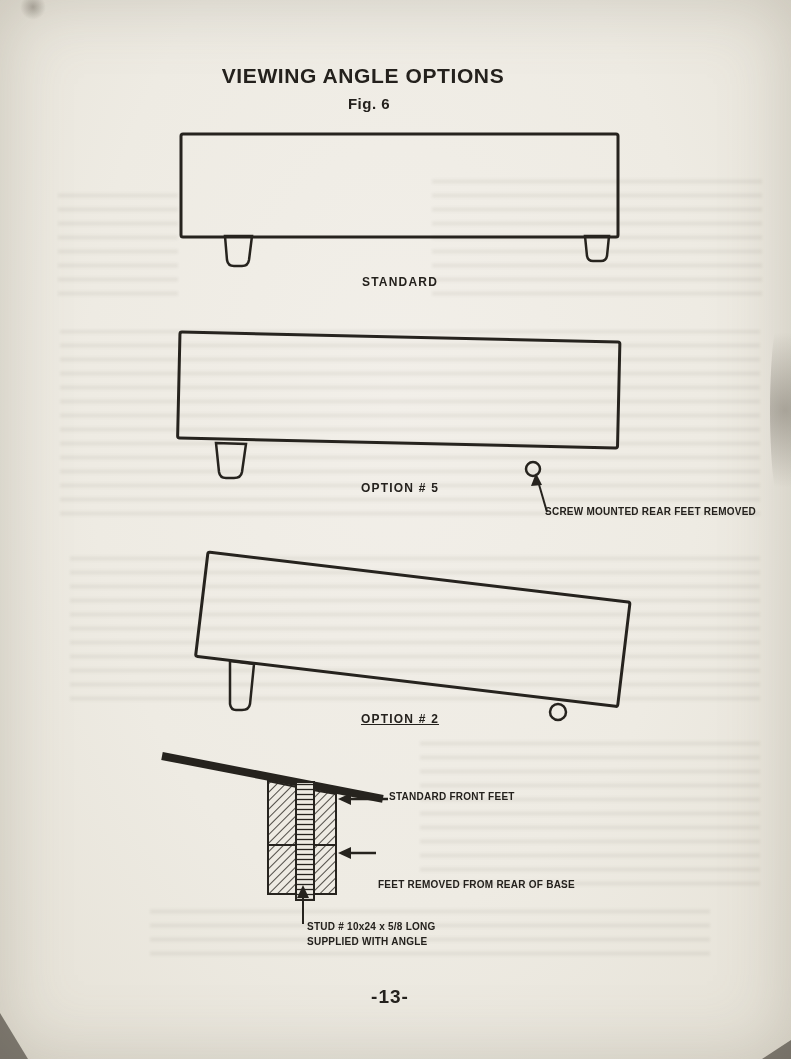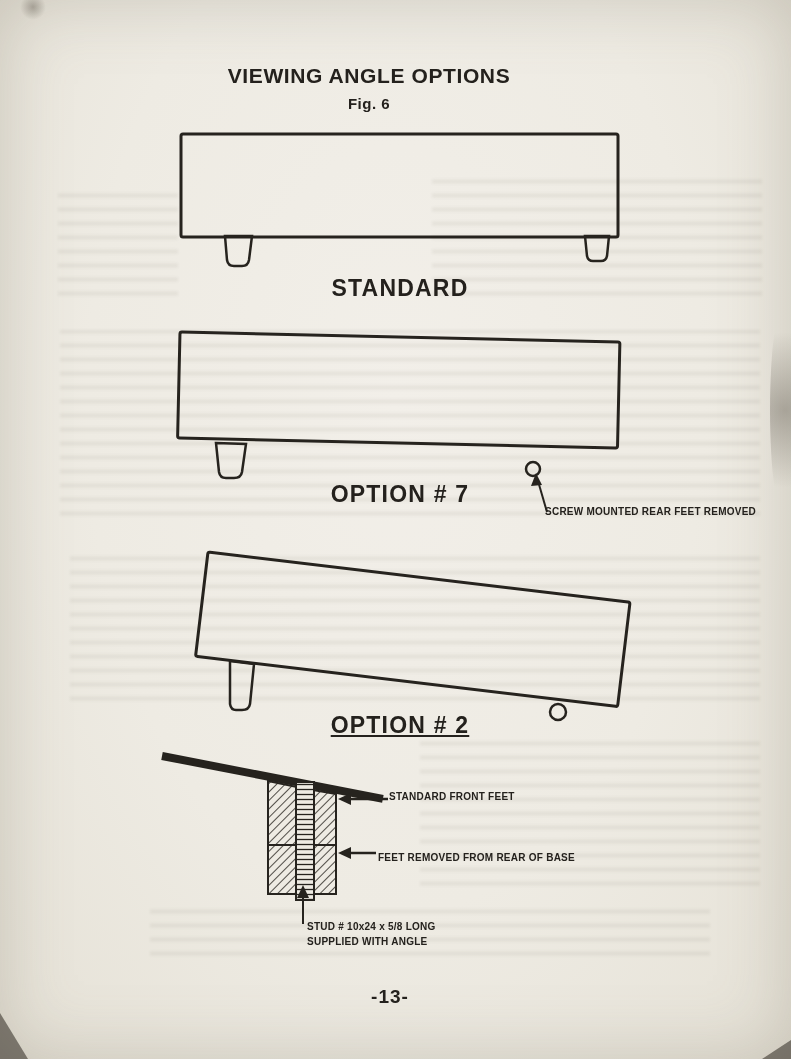--- a/index.html
+++ b/index.html
@@ -7,21 +7,21 @@
     position:relative; width:791px; height:1059px; margin:0 auto;
     background: radial-gradient(ellipse at 50% 38%, #f2efe9 0%, #eeebe3 55%, #e5e1d6 100%);
     box-shadow: inset 0 0 70px rgba(120,110,92,0.28);
     overflow:hidden;
     font-family:"Liberation Sans", sans-serif;
     color:#24211d;
   }
   .lbl { position:absolute; font-weight:700; color:#24211d; white-space:nowrap; }
   .title   { font-size:21px; letter-spacing:0.6px; text-align:center; }
   .figno   { font-size:15px; letter-spacing:0.5px; text-align:center; }
-  .section { font-size:23px; letter-spacing:1.2px; text-align:center; }
+  .section { font-size:12px; letter-spacing:1.2px; text-align:center; }
   .cap     { font-size:10px; letter-spacing:0.25px; }
   .pageno  { font-size:19px; letter-spacing:1px; text-align:center; }
   .diagram { position:absolute; }
   .bleed {
     position:absolute; pointer-events:none;
     background: repeating-linear-gradient(0deg,
       transparent 0px, transparent 4px,
       rgba(98,92,80,0.55) 5px, rgba(98,92,80,0.55) 8px,
       transparent 9px, transparent 14px);
     filter: blur(1.4px); opacity:0.16;
@@ -41,40 +41,40 @@
   <div class="bleed" style="left:58px;  top:190px; width:120px; height:110px;"></div>
   <div class="bleed" style="left:60px;  top:330px; width:700px; height:190px;"></div>
   <div class="bleed" style="left:70px;  top:555px; width:690px; height:150px;"></div>
   <div class="bleed" style="left:420px; top:740px; width:340px; height:150px;"></div>
   <div class="bleed" style="left:150px; top:900px; width:560px; height:60px;"></div>
   <div class="corner bl"></div>
   <div class="corner br"></div>
   <div class="smudge" style="left:20px; top:-6px; width:26px; height:26px;"></div>
   <div class="smudge" style="left:770px; top:300px; width:30px; height:220px;"></div>
 
-  <div class="lbl title" style="left:169px; top:64px; width:400px;">VIEWING ANGLE OPTIONS</div>
+  <div class="lbl title" style="left:163px; top:64px; width:400px;">VIEWING ANGLE OPTIONS</div>
   <div class="lbl figno" style="left:169px; top:95px; width:400px;">Fig. 6</div>
 
   <svg class="diagram" style="left:165px; top:122px;" width="480" height="170" viewBox="0 0 480 170">
     <rect class="ink" x="16" y="12" width="437" height="103" rx="2" stroke-width="3"></rect>
     <path class="ink" stroke-width="2.5" d="M60,114 L87,114 L84,138 Q83,144 77,144 L69,144 Q63,144 62,138 Z"></path>
     <path class="ink" stroke-width="2.5" d="M420,114 L444,114 L442,134 Q441,139 436,139 L428,139 Q423,139 422,134 Z"></path>
   </svg>
   <div class="lbl section" style="left:300px; top:275px; width:200px;">STANDARD</div>
 
   <svg class="diagram" style="left:158px; top:316px;" width="520" height="205" viewBox="0 0 520 205">
     <g transform="rotate(1.3 22 16)">
       <rect class="ink" x="22" y="16" width="440" height="106" rx="2" stroke-width="3"></rect>
     </g>
     <path class="ink" stroke-width="2.5" d="M58,127 L88,128 L84,156 Q83,162 76,162 L68,162 Q62,162 61,156 Z"></path>
     <circle class="ink" cx="375" cy="153" r="7" stroke-width="2.5"></circle>
     <line class="ink" x1="389" y1="196" x2="380" y2="165" stroke-width="2"></line>
     <polygon points="378,157 384,169 373,170" fill="#26231e"></polygon>
   </svg>
-  <div class="lbl section" style="left:295px; top:481px; width:210px;">OPTION # 7</div>
+  <div class="lbl section" style="left:295px; top:481px; width:210px;">OPTION # 5</div>
   <div class="lbl cap" style="left:545px; top:506px;">SCREW MOUNTED REAR FEET REMOVED</div>
 
   <svg class="diagram" style="left:150px; top:528px;" width="540" height="215" viewBox="0 0 540 215">
     <g transform="rotate(6.8 58 24)">
       <rect class="ink" x="58" y="24" width="425" height="105" rx="2" stroke-width="3"></rect>
     </g>
     <path class="ink" stroke-width="2.5" d="M80,133 L104,136 L100,176 Q99,182 92,182 L86,182 Q81,182 80,176 Z"></path>
     <circle class="ink" cx="408" cy="184" r="8" stroke-width="2.5"></circle>
   </svg>
   <div class="lbl section" style="left:290px; top:712px; width:220px;text-decoration:underline;">OPTION # 2</div>
@@ -105,19 +105,19 @@
     <polygon points="198,57 211,51 211,63" fill="#26231e"></polygon>
 
     <line class="ink" x1="236" y1="111" x2="206" y2="111" stroke-width="2.5"></line>
     <polygon points="198,111 211,105 211,117" fill="#26231e"></polygon>
 
     <line class="ink" x1="163" y1="182" x2="163" y2="152" stroke-width="2"></line>
     <polygon points="163,143 157,156 169,156" fill="#26231e"></polygon>
   </svg>
 
   <div class="lbl cap" style="left:389px; top:791px;">STANDARD FRONT FEET</div>
-  <div class="lbl cap" style="left:378px; top:852px;">FEET REMOVED FROM REAR OF BASE</div>
+  <div class="lbl cap" style="left:378px; top:879px;">FEET REMOVED FROM REAR OF BASE</div>
   <div class="lbl cap" style="left:307px; top:921px;">STUD # 10x24 x 5/8 LONG</div>
   <div class="lbl cap" style="left:307px; top:936px;">SUPPLIED WITH ANGLE</div>
 
   <div class="lbl pageno" style="left:335px; top:986px; width:110px;">-13-</div>
 
 </div>
 
 </body></html>

